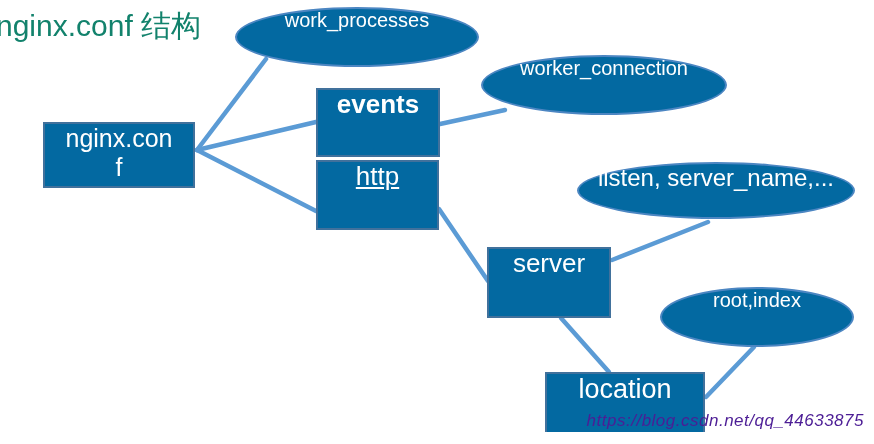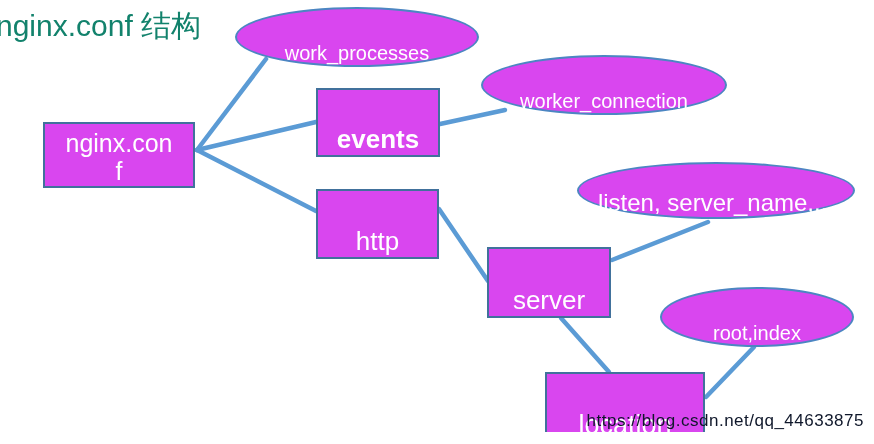--- a/index.html
+++ b/index.html
@@ -10,34 +10,34 @@
     overflow: hidden;
     background: #ffffff;
     font-family: "Liberation Sans", "DejaVu Sans", sans-serif;
   }
   .edges { position: absolute; left: 0; top: 0; width: 874px; height: 444px; }
   .edges line { stroke: #5B9BD5; stroke-width: 4.5; stroke-linecap: round; }
 
   .node {
     position: absolute;
     display: flex;
-    align-items: flex-end;
+    align-items: flex-start;
     justify-content: center;
-    background: #d946ef;
+    background: #0369a1;
     color: #ffffff;
     box-sizing: border-box;
     text-align: center;
   }
   .rect { border: 2px solid #41719C; font-size: 26px; line-height: 1.15; }
   .ellipse { border: 2px solid #4C86C2; border-radius: 50%; font-size: 20px; }
 
   .node-nginx-conf { left: 43px; top: 122px; width: 152px; height: 66px; font-size: 25px; }
   .node-nginx-conf span { display: inline-block; width: 112px; word-break: break-all; }
   .node-events   { left: 316px; top: 88px;  width: 124px; height: 69px; font-weight: bold; }
-  .node-http     { left: 316px; top: 189px; width: 123px; height: 70px; }
+  .node-http     { left: 316px; top: 160px; width: 123px; height: 70px; text-decoration: underline; }
   .node-server   { left: 487px; top: 247px; width: 124px; height: 71px; }
   .node-location { left: 545px; top: 372px; width: 160px; height: 71px; font-size: 27px; }
 
   .node-work-processes    { left: 235px; top: 7px;   width: 244px; height: 60px; }
   .node-worker-connection { left: 481px; top: 55px;  width: 246px; height: 60px; }
   .node-listen            { left: 577px; top: 162px; width: 278px; height: 57px; font-size: 24px; }
   .node-root-index        { left: 660px; top: 287px; width: 194px; height: 60px; }
 
   .title {
     position: absolute;
@@ -46,23 +46,24 @@
     font-size: 30px;
     font-weight: 500;
     color: #12826C;
     white-space: nowrap;
   }
   .watermark {
     position: absolute;
     right: 10px;
     top: 411px;
     font-size: 17px;
-    color: #0f172a;
+    color: #4c1d95;
     letter-spacing: 0.5px;
     white-space: nowrap;
+    font-style: italic;
   }
 </style>
 </head>
 <body>
 
 <div class="stage">
 
   <svg class="edges" viewBox="0 0 874 444" xmlns="http://www.w3.org/2000/svg">
     <line x1="197" y1="150" x2="266" y2="59"></line>
     <line x1="197" y1="150" x2="316" y2="122"></line>

